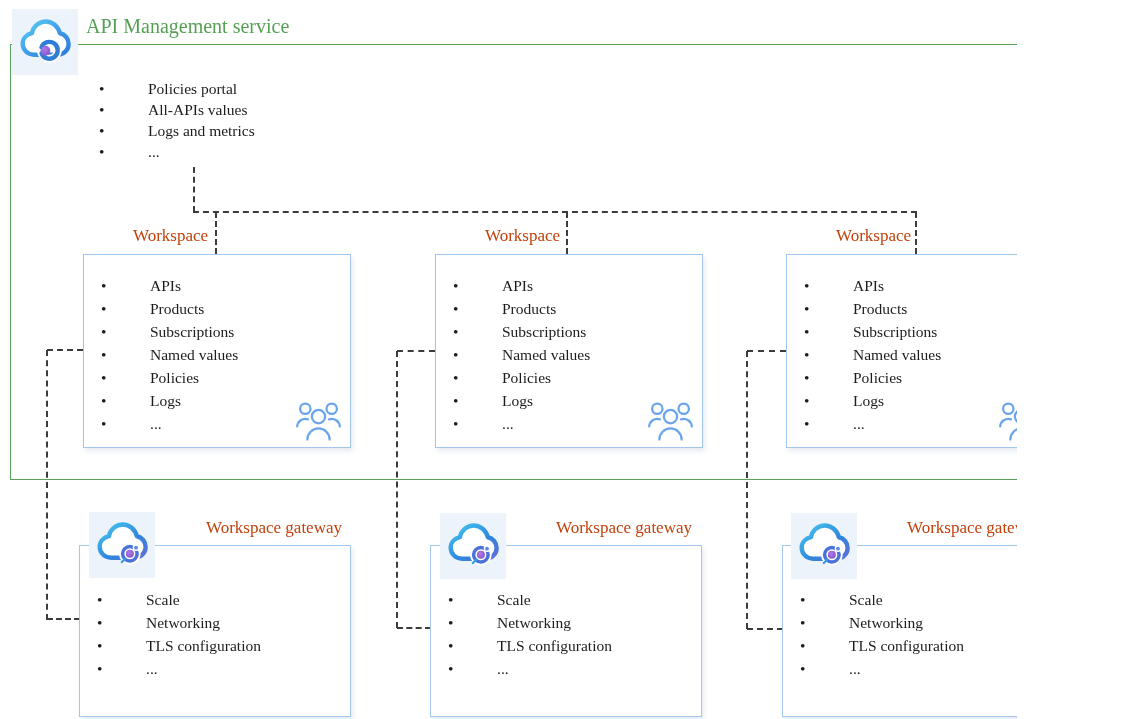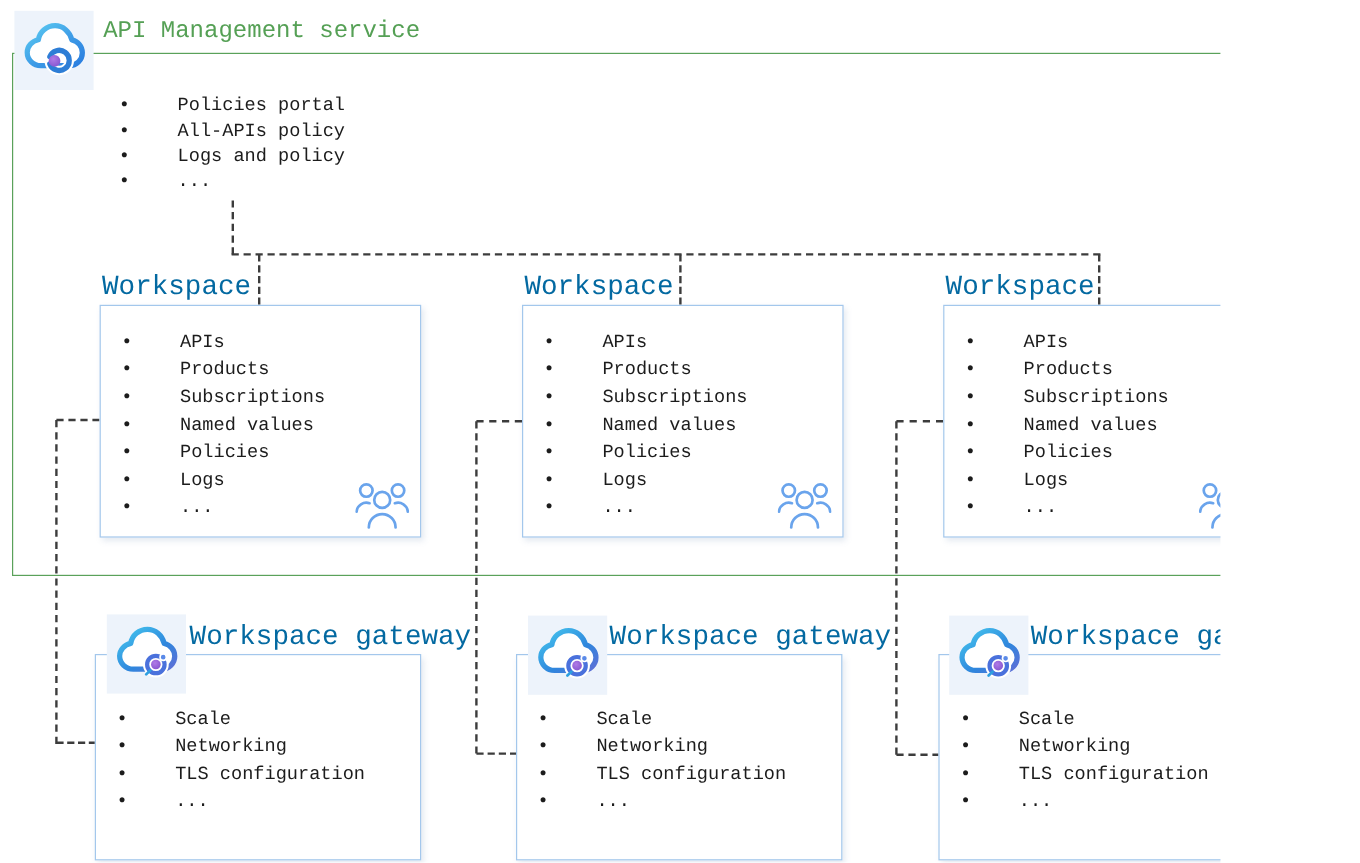--- a/index.html
+++ b/index.html
@@ -1,18 +1,18 @@
 <!DOCTYPE html>
 <html><head>
 <meta charset="utf-8">
 <style>
   html,body { margin:0; padding:0; background:#fff; }
   .canvas {
     position:relative; width:1017px; height:719px; background:#ffffff;
-    font-family:Liberation Mono, monospace; color:#1c1c1c; overflow:hidden;
+    font-family:Liberation Serif, serif; color:#1c1c1c; overflow:hidden;
   }
   
   .service-box {
     position:absolute; left:10px; top:44px; width:1117px; height:434px;
     border:1.5px solid #5aa15a; background:transparent;
   }
   .service-title {
     position:absolute; left:86px; top:15px; font-size:20px; color:#55a055;
     white-space:nowrap;
   }
@@ -22,21 +22,21 @@
   }
   #apim-tile { left:12px; top:9px; }
   
   .list { list-style:none; margin:0; padding:0; font-size:15.5px; color:#1c1c1c; }
   .list li { display:flex; align-items:baseline; }
   .dot { flex:0 0 49px; }
   .service-list { position:absolute; left:99px; top:78px; }
   .service-list li { line-height:21px; }
   
   .ws-title, .gw-title {
-    position:absolute; font-size:23px; color:#0369a1; white-space:nowrap; z-index:4;
+    position:absolute; font-size:17px; color:#c2410c; white-space:nowrap; z-index:4;margin-left:48px;
   }
   .ws-box, .gw-box {
     position:absolute; background:#ffffff; border:1px solid #a3c7ec;
     box-shadow:2px 3px 5px rgba(110,140,180,0.18); z-index:2;
   }
   .ws-box { top:254px; width:266px; height:192px; }
   .ws-box ul { padding:19px 0 0 17px; }
   .ws-box li { line-height:23px; }
   .gw-box { top:545px; width:270px; height:170px; }
   .gw-box ul { padding:42px 0 0 17px; }
@@ -85,25 +85,25 @@
 
   <div class="service-title">API Management service</div>
 
   <ul class="list service-list">
     <li>
         <span class="dot">•</span>
         <span>Policies portal</span>
       </li>
     <li>
         <span class="dot">•</span>
-        <span>All-APIs policy</span>
+        <span>All-APIs values</span>
       </li>
     <li>
         <span class="dot">•</span>
-        <span>Logs and policy</span>
+        <span>Logs and metrics</span>
       </li>
     <li>
         <span class="dot">•</span>
         <span>...</span>
       </li>
   </ul>
 
   <div class="dv" style="left:193px; top:167px; height:45px;"></div>
   <div class="dh" style="left:193px; top:211px; width:724px;"></div>
   <div class="dv" style="left:215px; top:212px; height:42px;"></div>

